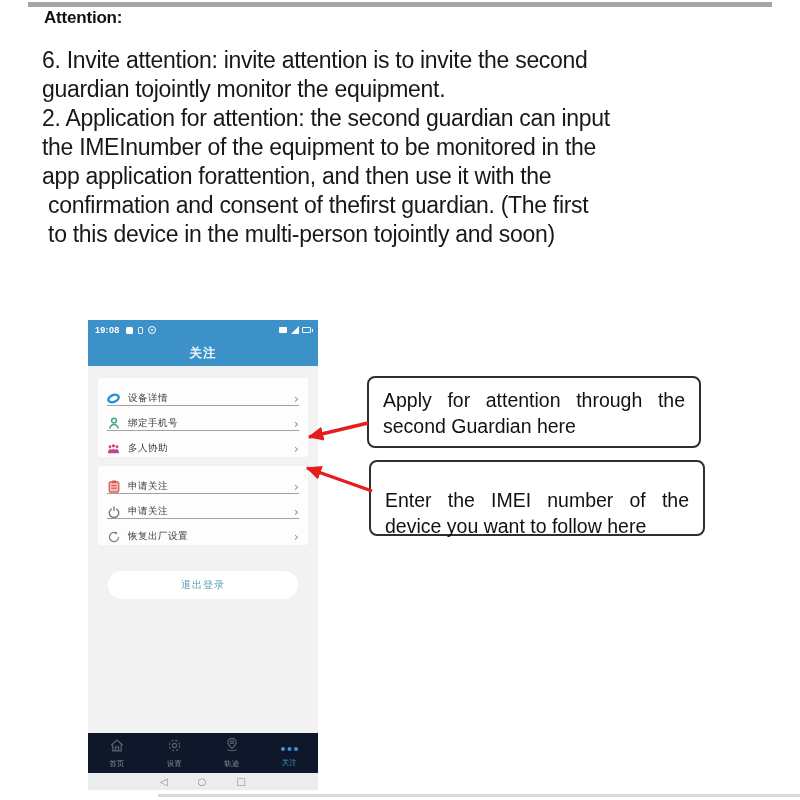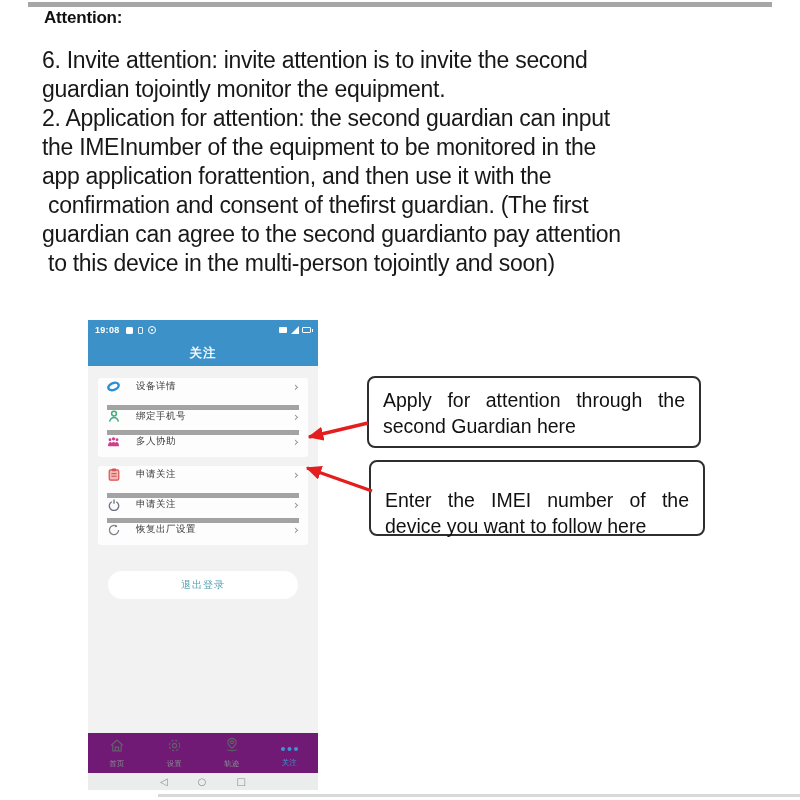--- a/index.html
+++ b/index.html
@@ -26,31 +26,31 @@
   .sb-msg { width:8px; height:6px; background:#fff; border-radius:1px; }
   .sb-batt { width:9px; height:6px; border:1px solid #fff; border-radius:1px; position:relative; }
   .sb-batt::after { content:""; position:absolute; right:-3px; top:1px; width:1.5px; height:2.5px; background:#fff; }
   .apptitle { height:26px; display:flex; align-items:center; justify-content:center;
               font-size:12.5px; font-weight:bold; color:#f2f8fc; letter-spacing:1px;
               font-family:"DejaVu Sans", sans-serif; }
 
   .content { position:absolute; left:0; top:46px; width:230px; }
   .card { margin:12px 10px 0 10px; background:#fdfdfd; border-radius:3px; padding:2px 9px; }
   .card2 { margin-top:9px; }
-  .mrow { display:flex; align-items:flex-start; height:25px; gap:16px; }
-  .mrow + .mrow { border-top:5px solid #a3a3a3; }
+  .mrow { display:flex; align-items:flex-end; height:25px; gap:8px; }
+  .mrow + .mrow { border-top:1px solid #a3a3a3; }
   .mi { display:flex; align-items:center; justify-content:center; width:13px; height:13px; flex:0 0 auto; }
   .ml { font-size:9.5px; color:#3a3a3a; font-family:"DejaVu Sans", sans-serif; letter-spacing:0.5px; }
   .chev { margin-left:auto; color:#8d939a; font-size:13px; line-height:1; font-family:"DejaVu Sans", sans-serif; }
 
   .logout { display:block; margin:26px auto 0 auto; width:190px; height:28px; background:#ffffff;
             border:none; border-radius:14px; color:#4f9fae; font-size:10px; letter-spacing:1px;
             font-family:"DejaVu Sans", sans-serif; cursor:pointer; }
 
-  .tabbar { position:absolute; left:0; bottom:17px; width:230px; height:40px; background:#701a75;
+  .tabbar { position:absolute; left:0; bottom:17px; width:230px; height:40px; background:#0f172a;
             display:flex; align-items:center; }
   .tab { flex:1; display:flex; flex-direction:column; align-items:center; justify-content:center; gap:2px; }
   .tab .tlabel { font-size:7.5px; color:#8a8f93; font-family:"DejaVu Sans", sans-serif; }
   .tab.active .tlabel { color:#3b97d3; }
 
   .androidnav { position:absolute; left:0; bottom:0; width:230px; height:17px; background:#ebedec;
                 display:flex; align-items:center; justify-content:center; gap:30px; }
   .anav { font-size:10px; color:#8b8b8b; line-height:1; font-family:"DejaVu Sans", sans-serif; }
 
   
@@ -71,21 +71,20 @@
 
   <div class="heading">Attention:</div>
 
   <div class="para">
     <div class="line">6. Invite attention: invite attention is to invite the second</div>
     <div class="line">guardian tojointly monitor the equipment.</div>
     <div class="line">2. Application for attention: the second guardian can input</div>
     <div class="line">the IMEInumber of the equipment to be monitored in the</div>
     <div class="line">app application forattention, and then use it with the</div>
     <div class="line"> confirmation and consent of thefirst guardian. (The first</div>
-    <div class="line">guardian can agree to the second guardianto pay attention</div>
     <div class="line"> to this device in the multi-person tojointly and soon)</div>
   </div>
 
   <div class="phone">
 
     <div class="phone-blue">
       <div class="statusbar">
         <span class="sb-time">19:08</span>
         <span class="sb-sq"></span>
         <span class="sb-sim"></span>

